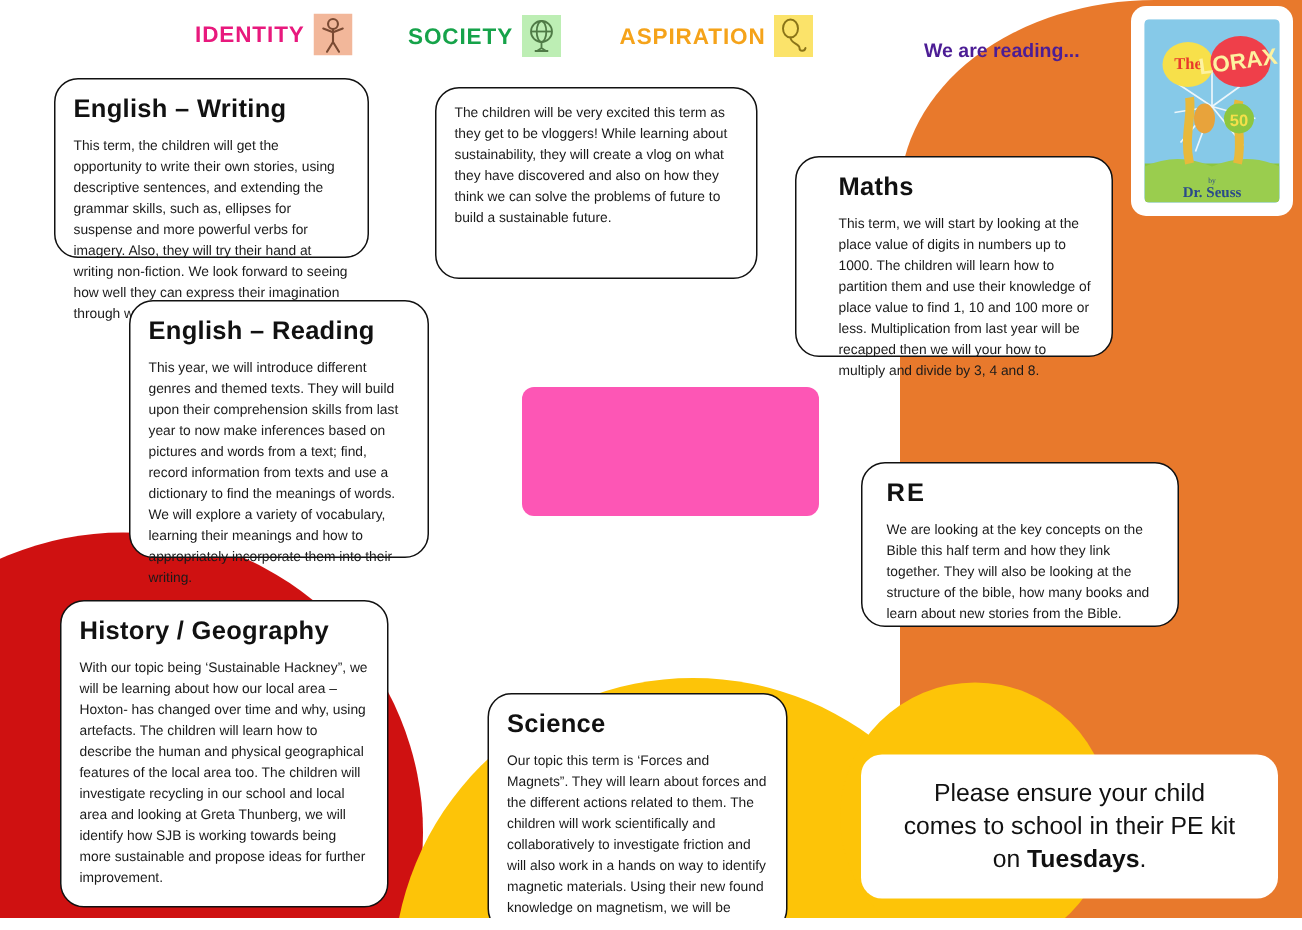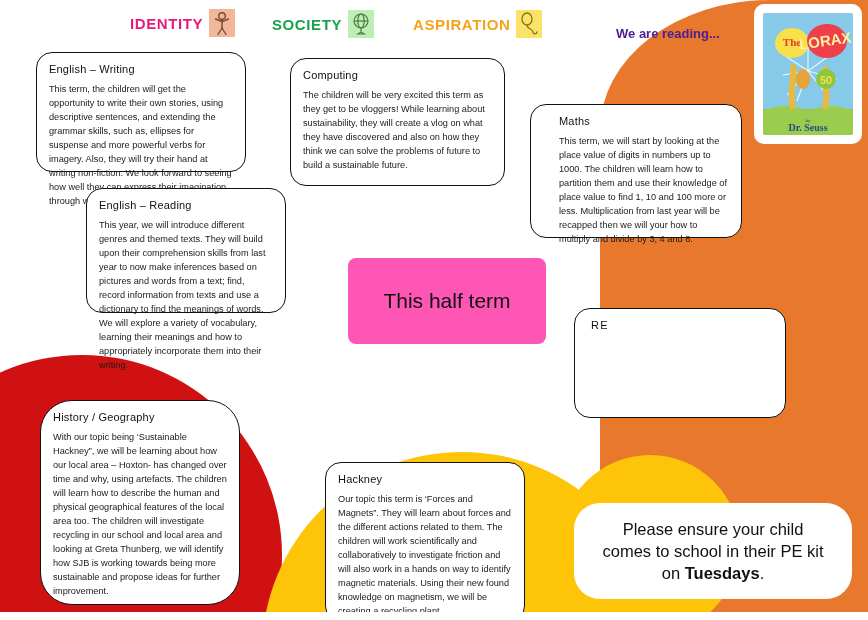--- a/index.html
+++ b/index.html
@@ -74,52 +74,52 @@
     background:#7fc7e8;
   }
 
   
   .card{
     position:absolute;background:#fff;border:1.6px solid #111;
     border-radius:16px;z-index:5;box-sizing:border-box;
     padding:10px 12px 8px 12px;
   }
   .card h3{
-    margin:0 0 8px 0;font-size:11px;font-weight:normal;color:#111;
+    margin:0 0 8px 0;font-size:17px;font-weight:bold;color:#111;
     letter-spacing:.2px;
   }
   .card p{
     margin:0;font-size:9.2px;line-height:1.52;color:#1a1a1a;text-align:left;
   }
   .card.re h3{letter-spacing:1.4px;}
 
   .c-writing  {left:36px; top:52px;  width:210px;height:120px;}
   .c-computing{left:290px;top:58px;  width:215px;height:128px;}
   .c-maths    {left:530px;top:104px; width:212px;height:134px;padding-left:28px;}
-  .c-reading  {left:86px; top:188px; width:200px;height:125px;}
+  .c-reading  {left:86px; top:200px; width:200px;height:172px;}
   .c-re       {left:574px;top:308px; width:212px;height:110px;padding-left:16px;}
-  .c-history  {left:40px; top:400px; width:200px;height:205px;border-radius:32px;}
+  .c-history  {left:40px; top:400px; width:219px;height:205px;}
   .c-science  {left:325px;top:462px; width:200px;height:160px;}
 
   
   .pink{
     position:absolute;left:348px;top:258px;width:198px;height:86px;
     background:#fd56b5;border-radius:8px;z-index:6;
     display:flex;align-items:center;justify-content:center;
     text-align:center;
   }
   .pink span{
     font-size:21px;color:#111;line-height:1.22;font-weight:400;
     font-family:"Liberation Sans", sans-serif;
   }
 
   
   .pe{
     position:absolute;left:574px;top:503px;width:278px;height:96px;
-    background:#fff;border-radius:26px;z-index:8;
+    background:#fff;border-radius:14px;z-index:8;
     display:flex;align-items:center;justify-content:center;text-align:center;
     box-sizing:border-box;padding:8px 28px;
   }
   .pe span{font-size:16.5px;line-height:1.34;color:#111;}
   .pe b{font-weight:bold;}
 </style>
 </head>
 <body>
 
 <div class="stage">
@@ -211,51 +211,51 @@
       </svg>
     </div>
   </div>
 
   <div class="card c-writing">
     <h3>English – Writing</h3>
     <p>This term, the children will get the opportunity to write their own stories, using descriptive sentences, and extending the grammar skills, such as, ellipses for suspense and more powerful verbs for imagery. Also, they will try their hand at writing non-fiction. We look forward to seeing how well they can express their imagination through writing.</p>
   </div>
 
   <div class="card c-computing">
-    <h3>Computing</h3>
     <p>The children will be very excited this term as they get to be vloggers! While learning about sustainability, they will create a vlog on what they have discovered and also on how they think we can solve the problems of future to build a sustainable future.</p>
   </div>
 
   <div class="card c-maths">
     <h3>Maths</h3>
     <p>This term, we will start by looking at the place value of digits in numbers up to 1000. The children will learn how to partition them and use their knowledge of place value to find 1, 10 and 100 more or less. Multiplication from last year will be recapped then we will your how to multiply and divide by 3, 4 and 8.</p>
   </div>
 
   <div class="card c-reading">
     <h3>English – Reading</h3>
     <p>This year, we will introduce different genres and themed texts. They will build upon their comprehension skills from last year to now make inferences based on pictures and words from a text; find, record information from texts and use a dictionary to find the meanings of words. We will explore a variety of vocabulary, learning their meanings and how to appropriately incorporate them into their writing.</p>
   </div>
 
   <div class="card c-re re">
     <h3>RE</h3>
+    <p>We are looking at the key concepts on the Bible this half term and how they link together. They will also be looking at the structure of the bible, how many books and learn about new stories from the Bible.</p>
   </div>
 
   <div class="card c-history">
     <h3>History / Geography</h3>
     <p>With our topic being ‘Sustainable Hackney”, we will be learning about how our local area – Hoxton- has changed over time and why, using artefacts. The children will learn how to describe the human and physical geographical features of the local area too. The children will investigate recycling in our school and local area and looking at Greta Thunberg, we will identify how SJB is working towards being more sustainable and propose ideas for further improvement.</p>
   </div>
 
   <div class="card c-science">
-    <h3>Hackney</h3>
+    <h3>Science</h3>
     <p>Our topic this term is ‘Forces and Magnets”. They will learn about forces and the different actions related to them. The children will work scientifically and collaboratively to investigate friction and will also work in a hands on way to identify magnetic materials. Using their new found knowledge on magnetism, we will be creating a recycling plant</p>
   </div>
 
   <div class="pink">
     <span>
-      <span>This half term</span><br>
+      <br>
     </span>
   </div>
 
   <div class="pe">
     <span>
       <span>Please ensure your child comes to school in their PE kit on </span><b>Tuesdays</b><span>.</span>
     </span>
   </div>
 
   <div class="bg-white-bottom"></div>

